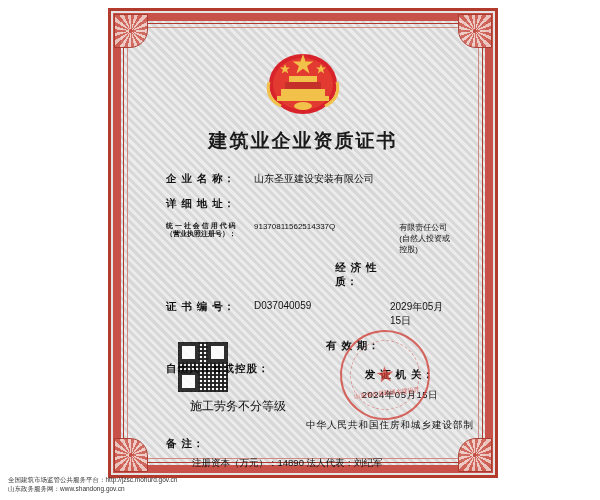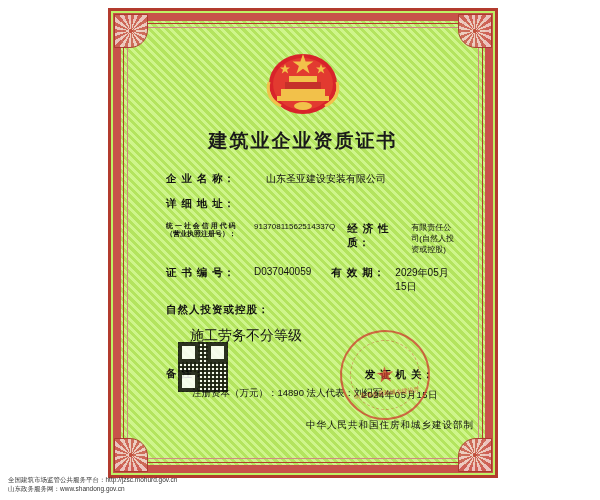--- a/index.html
+++ b/index.html
@@ -4,21 +4,21 @@
 <style>
   html,body{margin:0;padding:0;}
   body{
     width:600px;height:500px;
     background:#ffffff;
     font-family:"Liberation Sans","DejaVu Sans",sans-serif;
     overflow:hidden;
   }
   .cert{
     position:absolute;left:108px;top:8px;width:390px;height:470px;
-    background:#bef264;
+    background:#e5e5e5;
     box-sizing:border-box;
   }
   
   .border-outer{
     position:absolute;inset:0;
     border:3px solid #b33b2e;
     box-sizing:border-box;
   }
   .border-mid{
     position:absolute;inset:5px;
@@ -71,43 +71,42 @@
     font-family:"DejaVu Sans","Liberation Sans",sans-serif;
   }
 
   .fields{
     position:absolute;left:34px;right:20px;top:140px;
     font-size:10.5px;color:#111;
   }
   .row{
     display:flex;align-items:flex-start;
     margin-bottom:11px;
-    gap:12px;
   }
   .lbl{
     width:86px;flex:0 0 86px;
     font-weight:bold;font-size:10.5px;color:#111;
     letter-spacing:1px;
     text-align:justify;
   }
   .lbl.small{font-size:7px;font-weight:bold;line-height:1.15;letter-spacing:0;}
   .val{
     flex:1;font-size:10px;color:#111;
     border-bottom:0px;
     padding-left:2px;
   }
   .val.small{font-size:8px;}
   .row2col{display:flex;align-items:flex-start;}
   .col-a{display:flex;flex:1.25;align-items:flex-start;}
   .col-b{display:flex;flex:1;align-items:flex-start;}
-  .lbl-b{width:62px;flex:0 0 62px;font-weight:bold;font-size:10.5px;letter-spacing:1px;}
+  .lbl-b{width:62px;flex:0 0 62px;font-weight:bold;font-size:10.5px;letter-spacing:1px;margin-top:39px;}
 
   .qual-block{margin-top:-2px;}
   .qual-val{
-    font-size:14px;color:#111;margin-left:24px;margin-top:10px;
+    font-size:12px;color:#111;margin-left:24px;margin-top:22px;
   }
   .remark{
     margin-top:22px;
   }
   .remark-lbl{font-weight:bold;font-size:10.5px;letter-spacing:1px;}
   .remark-val{font-size:9.5px;margin-left:26px;margin-top:6px;color:#111;}
 
   
   .qr{
     position:absolute;left:46px;bottom:62px;

